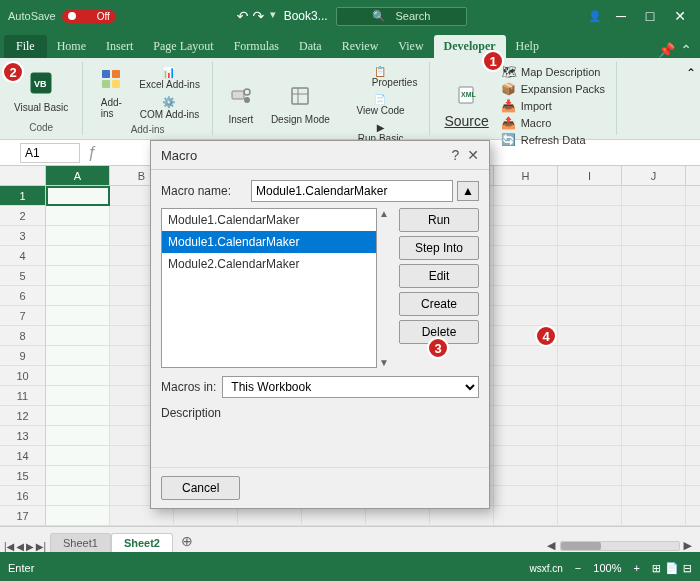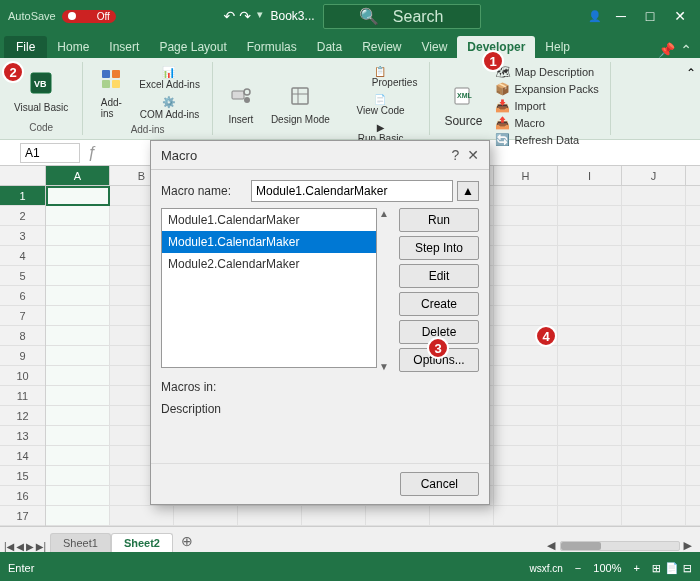--- a/index.html
+++ b/index.html
@@ -60,21 +60,21 @@
       font-size: 14px;
       cursor: pointer;
     }
     .title-text { font-size: 12px; color: white; }
     .search-box-title {
       background: #1a6137;
       border: 1px solid #4a9965;
       border-radius: 2px;
       padding: 2px 36px;
       color: #cce8d4;
-      font-size: 16px;
+      font-size: 11px;
     }
     .title-bar-right {
       display: flex;
       gap: 8px;
       align-items: center;
     }
     .win-btn { color: white; font-size: 14px; cursor: pointer; padding: 2px 6px; }
 
     
     .ribbon-tabs {
@@ -83,20 +83,21 @@
       display: flex;
       align-items: flex-end;
       padding: 0 4px;
     }
     .ribbon-tab {
       padding: 4px 10px;
       font-size: 12px;
       color: #cce8d4;
       cursor: pointer;
       border-radius: 3px 3px 0 0;
+      font-family: Liberation Serif, serif;
     }
     .ribbon-tab.active {
       background: #e6f0ea;
       color: #217346;
       font-weight: 600;
     }
     .ribbon-tab.file {
       background: #185c38;
       color: white;
       padding: 4px 12px;
@@ -433,21 +434,20 @@
       width: 100%;
       height: 30px;
       border: 1px solid transparent;
       background: #f0f0f0;
       font-size: 12px;
       resize: none;
     }
 
     .modal-footer {
       display: flex;
-      justify-content: flex-end;
       padding: 8px 10px;
       border-top: 1px solid #ddd;
     }
     .cancel-btn {
       border: 1px solid #999;
       background: #e8e8e8;
       padding: 4px 20px;
       font-size: 12px;
       cursor: pointer;
       border-radius: 2px;
@@ -611,21 +611,21 @@
 
   <div class="ribbon-group" style="min-width:160px;">
     <div class="ribbon-buttons">
       <div class="ribbon-btn-large">
         <div class="icon">
           <svg width="22" height="22" viewBox="0 0 22 22">
             <rect x="3" y="3" width="14" height="16" rx="1" fill="white" stroke="#888"></rect>
             <text x="5" y="13" font-size="7" fill="#217346" font-weight="bold">XML</text>
           </svg>
         </div>
-        <span style="font-size:12px;">Source</span>
+        <span style="font-size:14px;text-decoration:underline;">Source</span>
       </div>
       <div class="xml-items">
         <div class="xml-item">
           <span class="icon">🗺</span>
           <span>Map Description</span>
         </div>
         <div class="xml-item">
           <span class="icon">📦</span>
           <span>Expansion Packs</span>
         </div>
@@ -1001,26 +1001,28 @@
         <div class="macro-buttons">
 
           <div class="step-badge" style="position:absolute;left:384px;top:184px;">
             <span>4</span>
           </div>
           <button class="macro-btn primary">Run</button>
           <button class="macro-btn">Step Into</button>
           <button class="macro-btn">Edit</button>
           <button class="macro-btn">Create</button>
           <button class="macro-btn">Delete</button>
-          <button class="macro-btn">Options...</button>
         </div>
       </div>
 
       <div class="macros-in-row">
         <span class="macros-in-label">Macros in:</span>
+        <select class="macros-in-select">
+          <option>This Workbook</option>
+        </select>
       </div>
 
       <div>
         <div class="desc-label">Description</div>
         <textarea class="desc-area" style=""></textarea>
       </div>
     </div>
 
     <div class="modal-footer">
       <button class="cancel-btn">Cancel</button>

